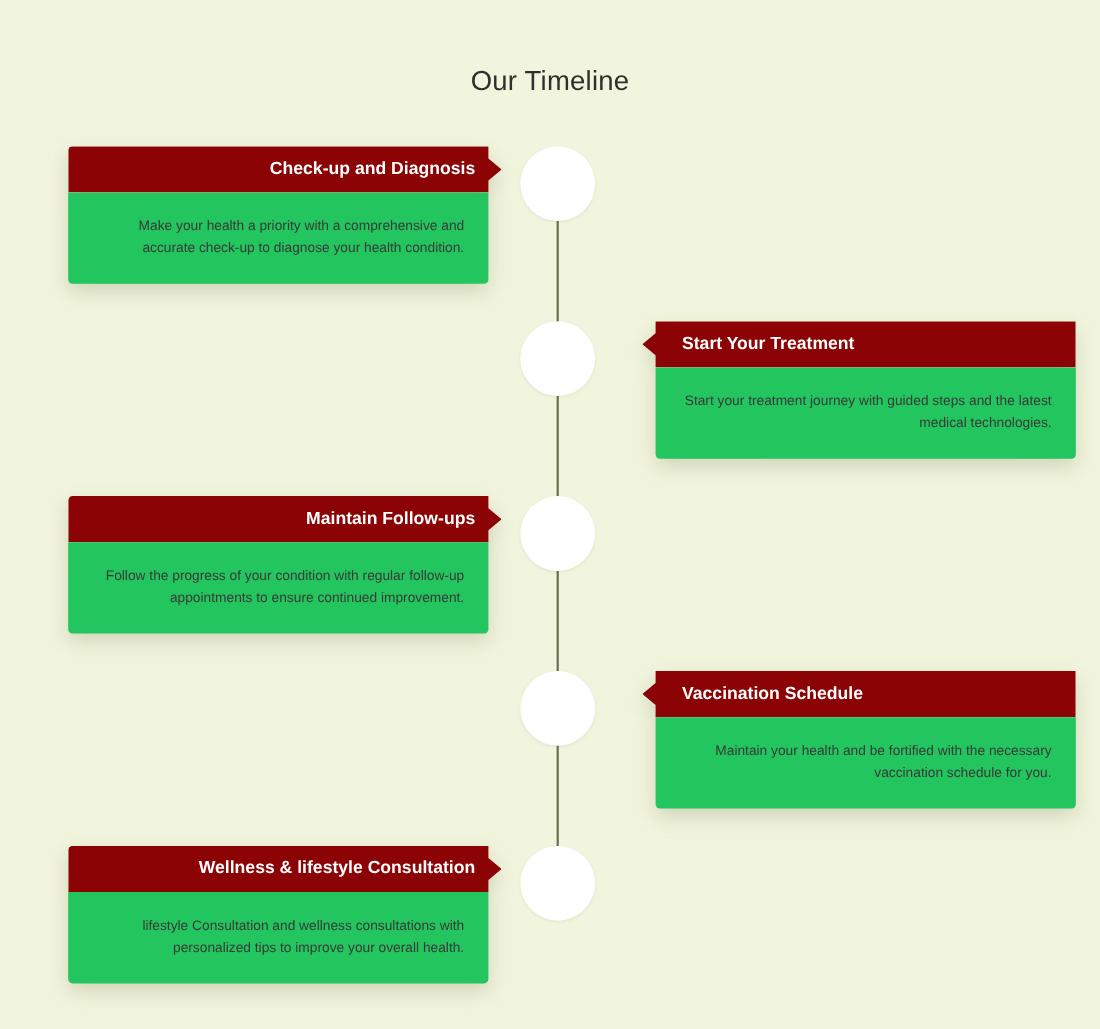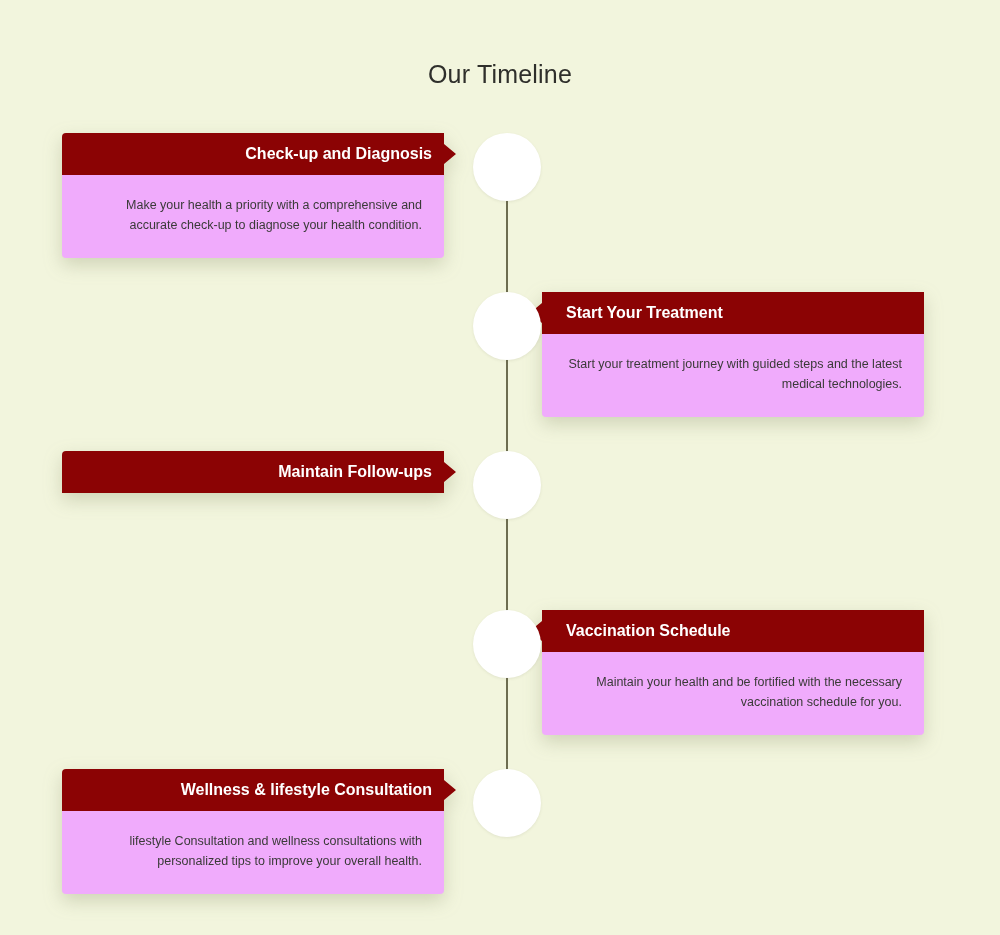--- a/index.html
+++ b/index.html
@@ -58,21 +58,21 @@
     position: absolute;
     width: 1000px;
   }
 
   .card {
     position: absolute;
     width: 382px;
     filter: drop-shadow(0 7px 9px rgba(120,125,85,0.28));
   }
   .card.left  { left: 62px;  }
-  .card.right { left: 542px; }
+  .card.right { left: 596px; }
 
   .card-header {
     position: relative;
     background: #8b0304;
     color: #ffffff;
     font-size: 16px;
     font-weight: 700;
     height: 42px;
     line-height: 42px;
     box-sizing: border-box;
@@ -104,21 +104,21 @@
       12px 0,
       100% 0,
       100% 100%,
       12px 100%,
       12px 31px,
       0 21px,
       12px 11px);
   }
 
   .card-body {
-    background: #f0abfc;
+    background: #22c55e;
     box-sizing: border-box;
     padding: 20px 22px 22px 22px;
     font-size: 12.5px;
     line-height: 1.62;
     color: #3a3a38;
     border-radius: 0 0 4px 4px;
     min-height: 72px;
   }
   .card.left  .card-body { text-align: right; border-radius: 0 0 4px 4px; }
   .card.right .card-body { text-align: right;  border-radius: 0 0 4px 4px; }
@@ -150,20 +150,21 @@
       <div class="card-body">Start your treatment journey with guided steps and the latest medical technologies.</div>
     </div>
   </div>
   <div class="node" style="top:292px"></div>
 
   <div class="row" style="top:451px">
     <div class="card left">
       <div class="card-header">
         <span>Maintain Follow-ups</span>
       </div>
+      <div class="card-body">Follow the progress of your condition with regular follow-up appointments to ensure continued improvement.</div>
     </div>
   </div>
   <div class="node" style="top:451px"></div>
 
   <div class="row" style="top:610px">
     <div class="card right">
       <div class="card-header">
         <span>Vaccination Schedule</span>
       </div>
       <div class="card-body">Maintain your health and be fortified with the necessary vaccination schedule for you.</div>

